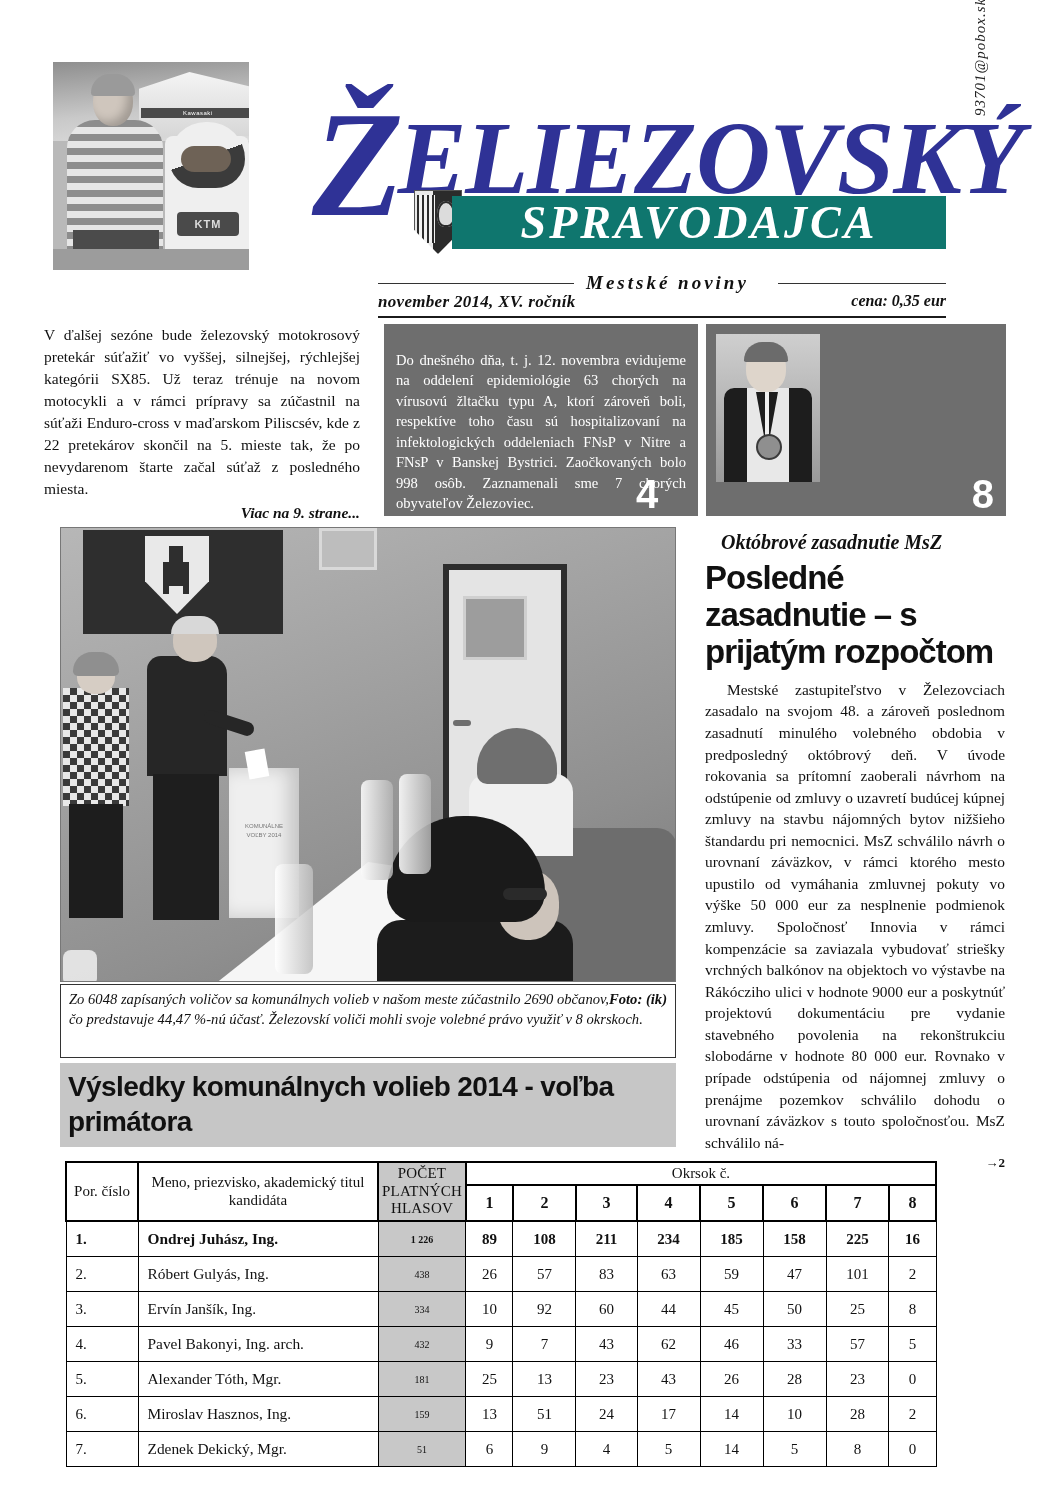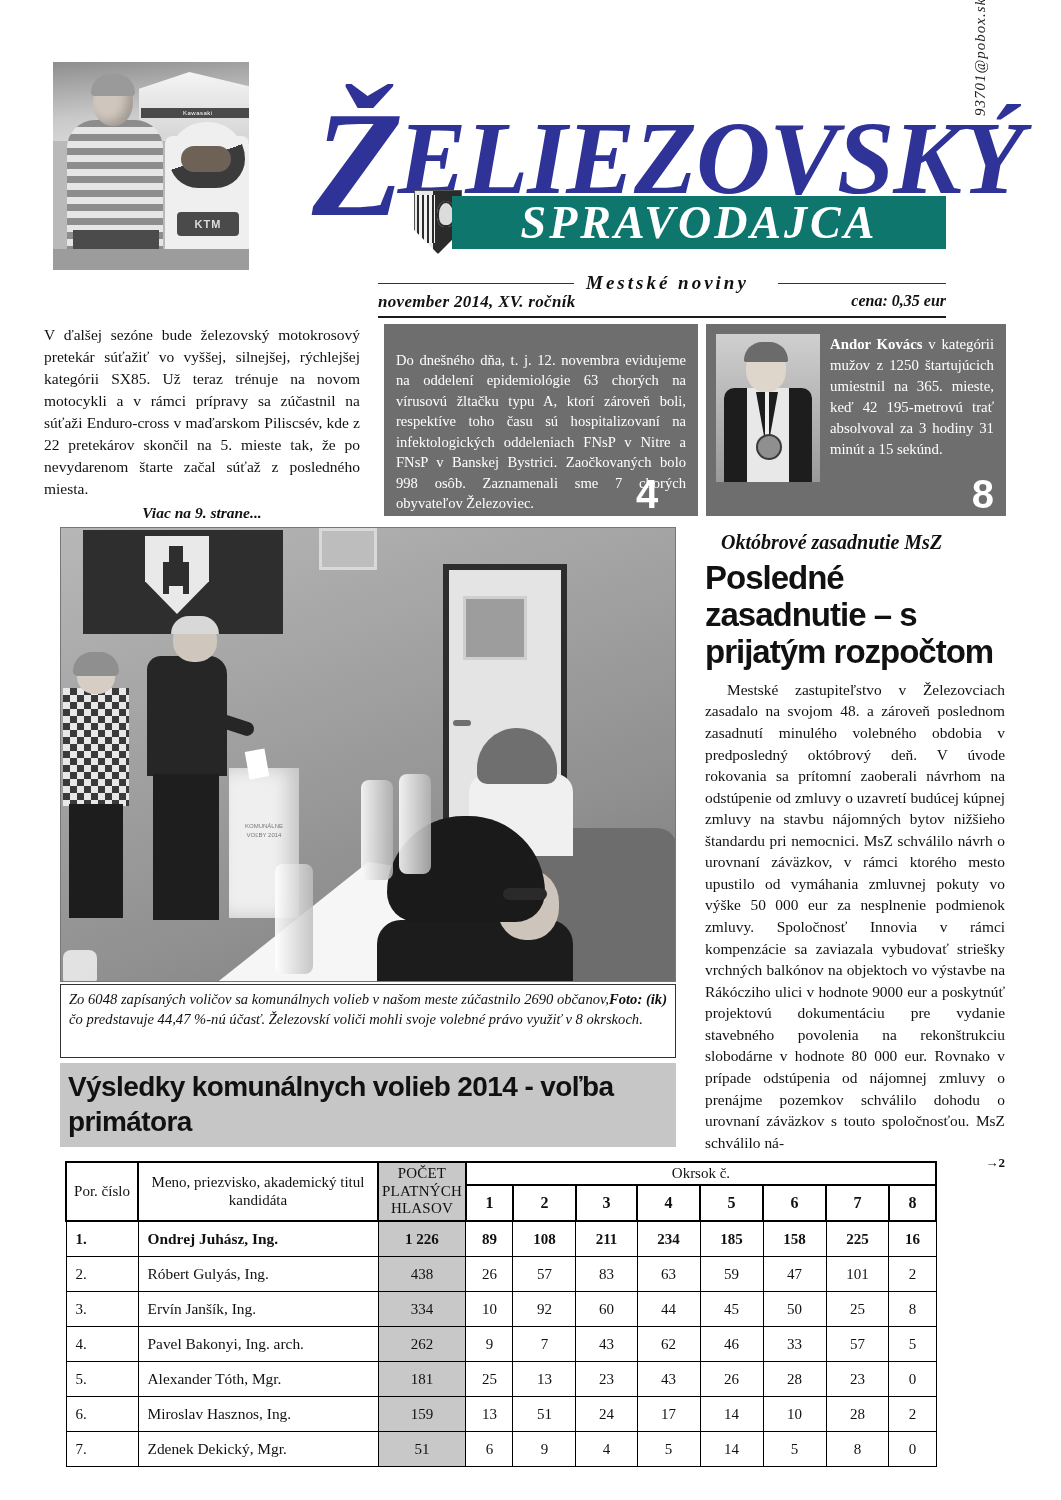--- a/index.html
+++ b/index.html
@@ -101,21 +101,21 @@
   .mast-underline{position:absolute;left:378px;top:316px;width:568px;height:2px;background:#1b1b1b;}
 
   
   .teasers{position:absolute;left:0;top:324px;width:1061px;height:192px;}
 
   .teaser-1{
     position:absolute;left:44px;top:0;width:316px;height:192px;
     font-size:15.5px;line-height:1.42;text-align:justify;
     hyphens:auto;
   }
-  .teaser-1 .more{display:block;text-align:center;font-style:italic;font-weight:bold;margin-top:2px;}
+  .teaser-1 .more{display:block;text-align:right;font-style:italic;font-weight:bold;margin-top:2px;}
 
   .teaser-2{
     position:absolute;left:384px;top:0;width:314px;height:192px;
     background:#6e6e6e;color:#fff;padding:26px 12px;box-sizing:border-box;
     font-size:14.6px;line-height:1.40;text-align:justify;
   }
   .teaser-3{
     position:absolute;left:706px;top:0;width:300px;height:192px;
     background:#6e6e6e;color:#fff;padding:10px 12px 10px 10px;box-sizing:border-box;
   }
@@ -238,21 +238,21 @@
   table.results .outer{border:2px solid #000;}
   .th-por{width:64px;font-weight:bold;font-size:15px;line-height:1.15;}
   .th-name{width:232px;font-weight:bold;font-size:15.5px;line-height:1.18;}
   .th-pocet{width:78px;background:#c8c8c8;font-weight:bold;font-size:11px;line-height:1.18;letter-spacing:.2px;}
   .th-okrsok{font-weight:bold;font-size:15.5px;}
   .subhdr td{height:30px;}
   .subhdr .onum{font-weight:bold;font-size:16px;}
   tr.row td{height:30px;}
   tr.row td.cname{text-align:left;padding-left:9px;font-size:15.4px;}
   tr.row td.cnum{text-align:left;padding-left:9px;font-size:15px;}
-  tr.row td.cvotes{background:#c8c8c8;font-size:15px;}
+  tr.row td.cvotes{background:#c8c8c8;font-size:10px;}
   tr.row.first td{font-weight:bold;}
   tr.row.first td{border-top:2px solid #000;}
 </style>
 </head>
 <body>
 
 <div class="page">
 
   <div class="masthead">
 
@@ -311,21 +311,20 @@
 
     <div class="teaser-3">
       <div class="t3-photo">
         <div class="t3-torso"></div>
         <div class="t3-jacket"></div>
         <div class="t3-head"></div>
         <div class="t3-hair"></div>
         <div class="t3-ribbon"></div>
         <div class="t3-medal"></div>
       </div>
-      <div class="t3-text"><b>Andor Kovács</b><span> v kategórii mužov z 1250 štartujúcich umiestnil na 365. mieste, keď 42 195-metrovú trať absolvoval za 3 hodiny 31 minút a 15 sekúnd.</span></div>
       <span class="tnum">8</span>
     </div>
   </div>
 
   <div class="mainphoto">
     <div class="mpw-wall"></div>
     <div class="mpw-flag">
         <div class="crest"></div>
       </div>
     <div class="mpw-frame"></div>
@@ -436,21 +435,21 @@
         <td>60</td>
         <td>44</td>
         <td>45</td>
         <td>50</td>
         <td>25</td>
         <td>8</td>
       </tr>
       <tr class="row">
         <td class="cnum">4.</td>
         <td class="cname">Pavel Bakonyi, Ing. arch.</td>
-        <td class="cvotes">262</td>
+        <td class="cvotes">432</td>
         <td>9</td>
         <td>7</td>
         <td>43</td>
         <td>62</td>
         <td>46</td>
         <td>33</td>
         <td>57</td>
         <td>5</td>
       </tr>
       <tr class="row">

